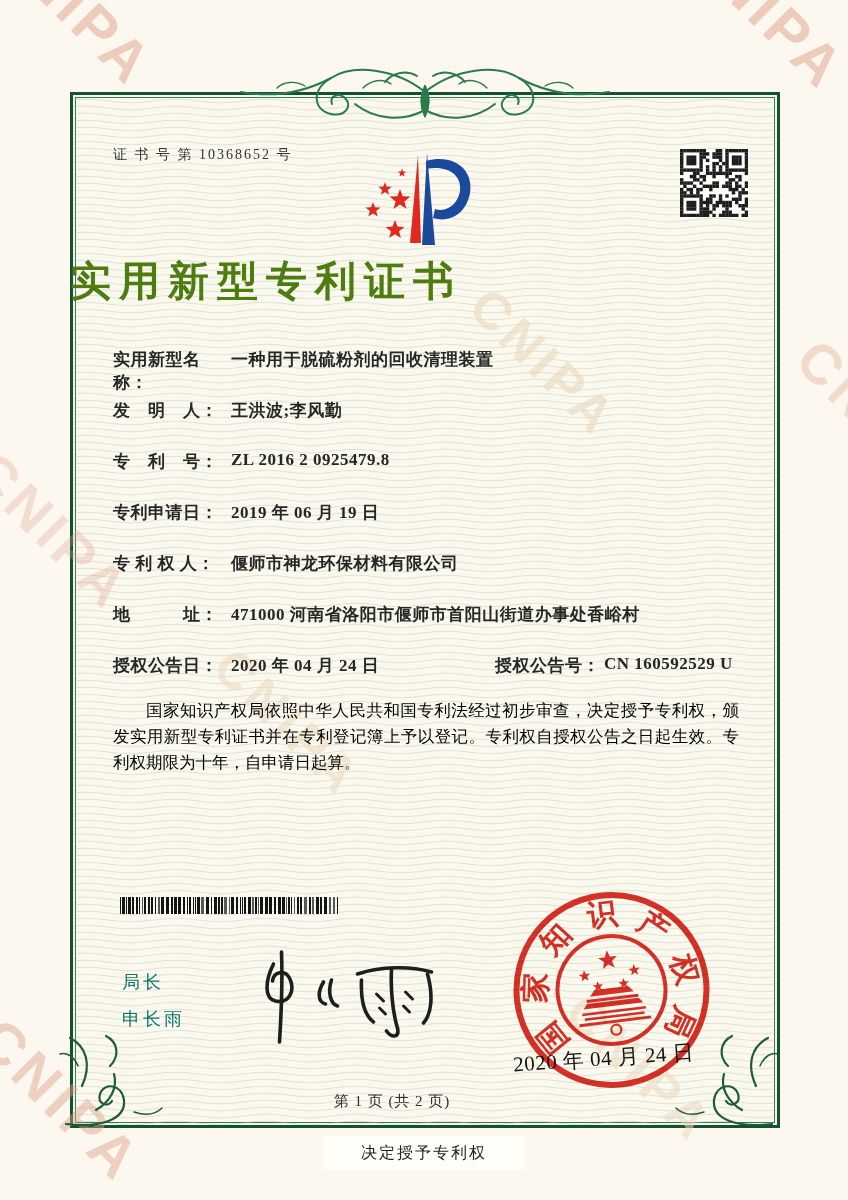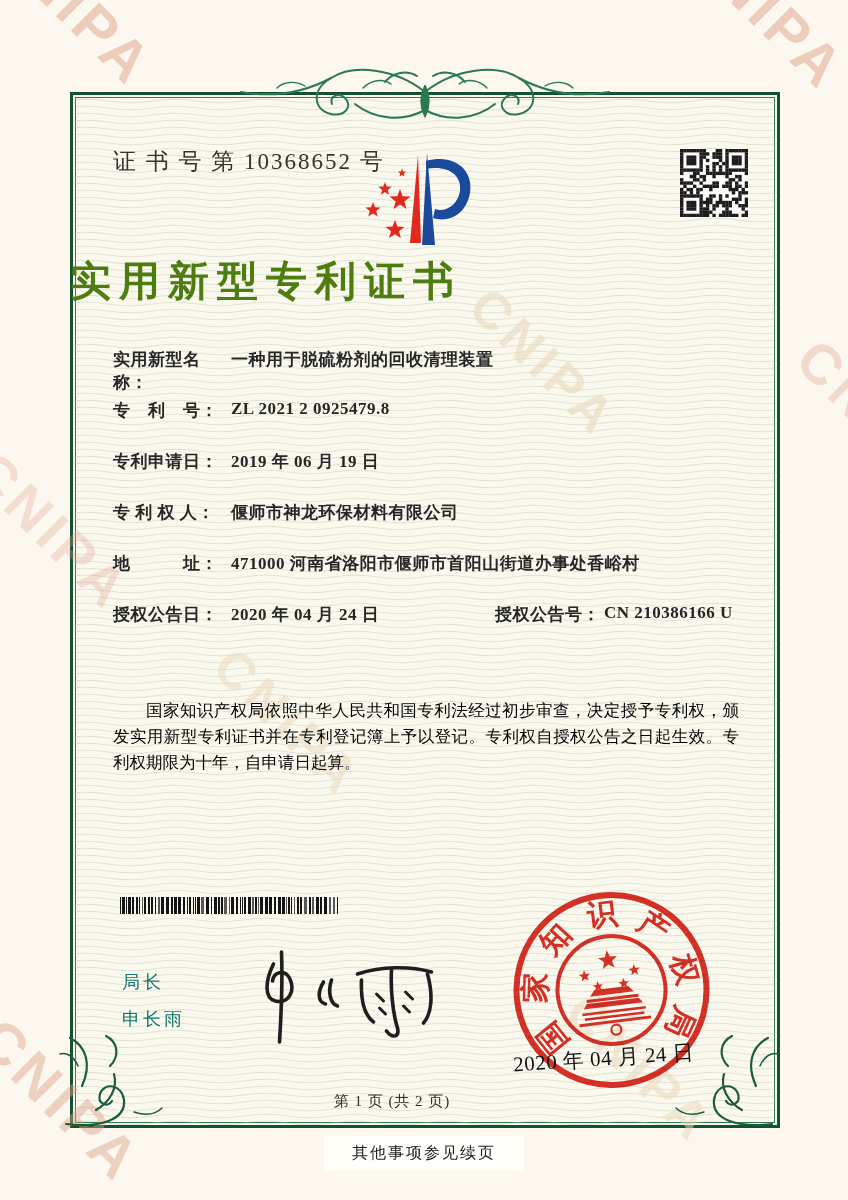--- a/index.html
+++ b/index.html
@@ -17,21 +17,21 @@
     position:absolute; left:70px; top:92px; width:710px; height:1036px;
     border:3px solid #15502f; background:#fbf8ee; z-index:0;
   }
   #frame-inner {
     position:absolute; left:2px; top:2px; right:2px; bottom:2px;
     border:1px solid #2f7d52;
   }
   #waves { position:absolute; left:0; top:0; width:100%; height:100%; }
   .orn { position:absolute; z-index:2; }
   .content { position:absolute; z-index:3; color:#262626; }
-  #cert-no { left:113px; top:146px; font-size:23px; letter-spacing:2px; color:#333; }
+  #cert-no { left:113px; top:146px; font-size:14px; letter-spacing:2px; color:#333; }
   #logo { left:360px; top:145px; z-index:3; }
   #qr { left:680px; top:149px; z-index:3; background:#fdfcf8; }
   #title {
     left:70px; top:254px; width:710px; text-align:left;
     font-size:41px; font-weight:bold; letter-spacing:8px; color:#4d7c0f;
   }
   #fields { left:113px; top:348px; width:640px; font-size:17px;font-weight:bold; }
   .frow { height:51px; position:relative; letter-spacing:0.5px; }
   .flabel { display:inline-block; width:118px; vertical-align:top; }
   .fvalue { letter-spacing:0.5px; }
@@ -520,35 +520,38 @@
       <rect x="64.76" y="64.76" width="3.39" height="3.39" fill="#1c1c1c"></rect>
     </svg>
 
   <div class="content" id="title">实用新型专利证书</div>
 
   <div class="content" id="fields">
     <div class="frow">
       <span class="flabel">实用新型名称：</span><span class="fvalue">一种用于脱硫粉剂的回收清理装置</span>
     </div>
     <div class="frow">
-      <span class="flabel">专　利　号：</span><span class="fvalue">ZL 2021 2 0925479.8</span>
+      <span class="flabel">发　明　人：</span><span class="fvalue">王洪波;李风勤</span>
+    </div>
+    <div class="frow">
+      <span class="flabel">专　利　号：</span><span class="fvalue">ZL 2016 2 0925479.8</span>
     </div>
     <div class="frow">
       <span class="flabel">专利申请日：</span><span class="fvalue">2019 年 06 月 19 日</span>
     </div>
     <div class="frow">
       <span class="flabel">专 利 权 人：</span><span class="fvalue">偃师市神龙环保材料有限公司</span>
     </div>
     <div class="frow">
       <span class="flabel">地　　　址：</span><span class="fvalue">471000 河南省洛阳市偃师市首阳山街道办事处香峪村</span>
     </div>
     <div class="frow">
       <span class="flabel">授权公告日：</span><span class="fvalue">2020 年 04 月 24 日</span>
       <span class="fpair2">
-        <span class="flabel">授权公告号：</span><span class="fvalue">CN 210386166 U</span>
+        <span class="flabel">授权公告号：</span><span class="fvalue">CN 160592529 U</span>
       </span>
     </div>
   </div>
 
   <div class="content" id="paragraphs">
     <p>国家知识产权局依照中华人民共和国专利法经过初步审查，决定授予专利权，颁发实用新型专利证书并在专利登记簿上予以登记。专利权自授权公告之日起生效。专利权期限为十年，自申请日起算。</p>
   </div>
 
   <svg class="content" id="barcode" width="224" height="17">
       <rect x="0" y="0" width="1" height="17" fill="#141414"></rect>
@@ -661,15 +664,15 @@
           <text transform="rotate(0) translate(0,-66)" text-anchor="middle" font-size="30" font-weight="bold" fill="#d8251a" font-family="&quot;Liberation Serif&quot;,serif">识</text>
           <text transform="rotate(40.66666666666666) translate(0,-66)" text-anchor="middle" font-size="30" font-weight="bold" fill="#d8251a" font-family="&quot;Liberation Serif&quot;,serif">产</text>
           <text transform="rotate(81.33333333333331) translate(0,-66)" text-anchor="middle" font-size="30" font-weight="bold" fill="#d8251a" font-family="&quot;Liberation Serif&quot;,serif">权</text>
           <text transform="rotate(122) translate(0,-66)" text-anchor="middle" font-size="30" font-weight="bold" fill="#d8251a" font-family="&quot;Liberation Serif&quot;,serif">局</text>
         </g>
     </g>
   </svg>
   <div class="content" id="seal-date">2020 年 04 月 24 日</div>
 
   <div class="content" id="page-info">第 1 页 (共 2 页)</div>
-  <div class="content" id="continuation">其他事项参见续页</div>
+  <div class="content" id="continuation">决定授予专利权</div>
 
 </div>
 
 </body></html>

